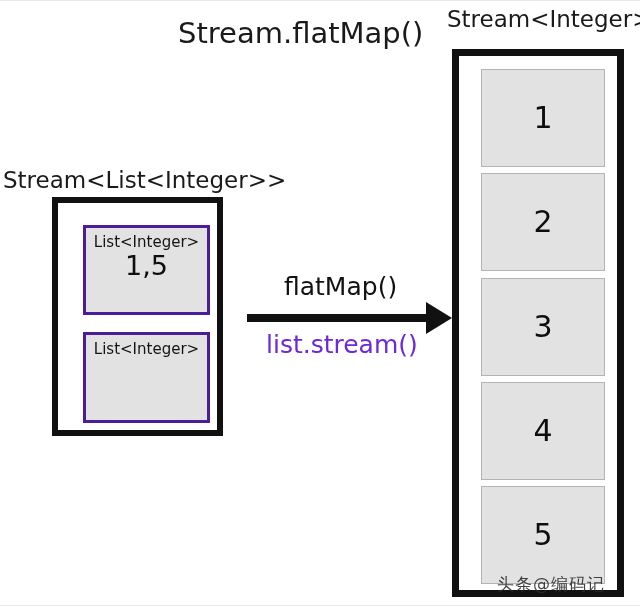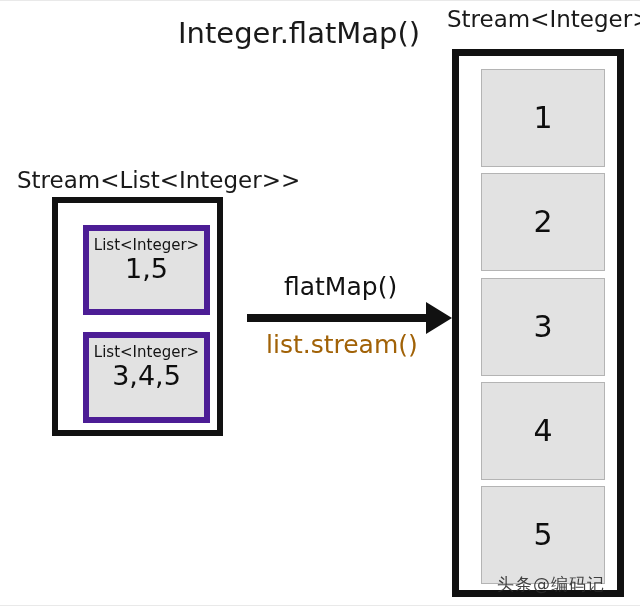--- a/index.html
+++ b/index.html
@@ -40,21 +40,21 @@
   .label-right-stream {
     position: absolute;
     left: 447px;
     top: 6px;
     font-size: 23px;
     line-height: 27px;
     white-space: nowrap;
   }
   .label-left-stream {
     position: absolute;
-    left: 17px;
+    left: 3px;
     top: 167px;
     font-size: 23px;
     line-height: 27px;
     white-space: nowrap;
   }
 
   
   .left-container {
     position: absolute;
     left: 52px;
@@ -62,21 +62,21 @@
     width: 171px;
     height: 239px;
     border: 6px solid #111111;
     background: #ffffff;
     box-sizing: border-box;
   }
   .list-cell {
     position: absolute;
     left: 25px;
     width: 127px;
-    border: 6px solid #4c1d95;
+    border: 3px solid #4c1d95;
     background: #e2e2e2;
     box-sizing: border-box;
     display: flex;
     flex-direction: column;
     align-items: center;
   }
   .list-cell.cell-1 { top: 22px; height: 90px; }
   .list-cell.cell-2 { top: 129px; height: 91px; }
   .list-cell .cell-type {
     font-size: 15px;
@@ -187,42 +187,41 @@
   }
 </style>
 </head>
 <body>
 
 <div id="canvas">
 
   <div class="page-rule top"></div>
   <div class="page-rule bottom"></div>
 
-  <div class="title-main">Integer.flatMap()</div>
+  <div class="title-main">Stream.flatMap()</div>
 
   <div class="label-right-stream">Stream&lt;Integer&gt;</div>
 
   <div class="label-left-stream">Stream&lt;List&lt;Integer&gt;&gt;</div>
 
   <div class="left-container">
     <div class="list-cell cell-1">
       <span class="cell-type">List&lt;Integer&gt;</span>
       <span class="cell-values">1,5</span>
     </div>
     <div class="list-cell cell-2">
       <span class="cell-type">List&lt;Integer&gt;</span>
-      <span class="cell-values">3,4,5</span>
     </div>
   </div>
 
   <div class="arrow-group">
     <div class="arrow-label-top">flatMap()</div>
     <div class="arrow-shaft"></div>
     <div class="arrow-head"></div>
-    <div class="arrow-label-bottom" style="color: #a16207;">list.stream()</div>
+    <div class="arrow-label-bottom" style="color: #6d28d9;">list.stream()</div>
   </div>
 
   <div class="right-container">
     <div class="int-cell n0">
       <span class="int-value">1</span>
     </div>
     <div class="int-cell n1">
       <span class="int-value">2</span>
     </div>
     <div class="int-cell n2">

